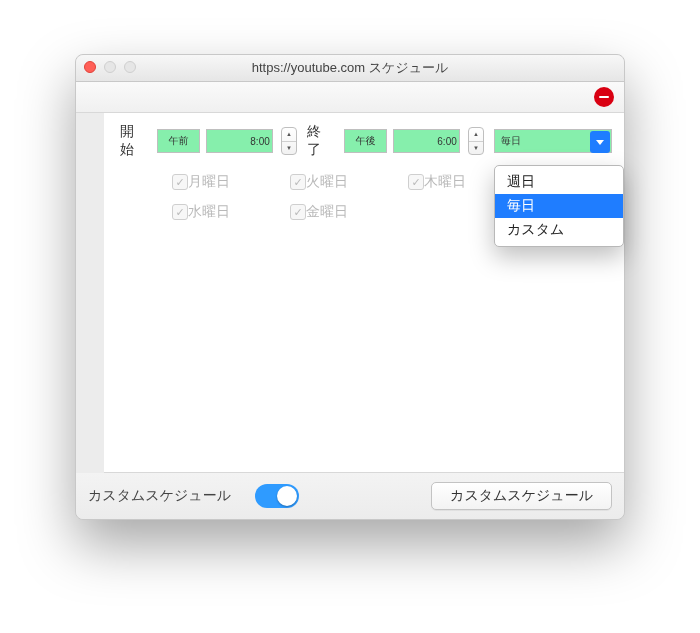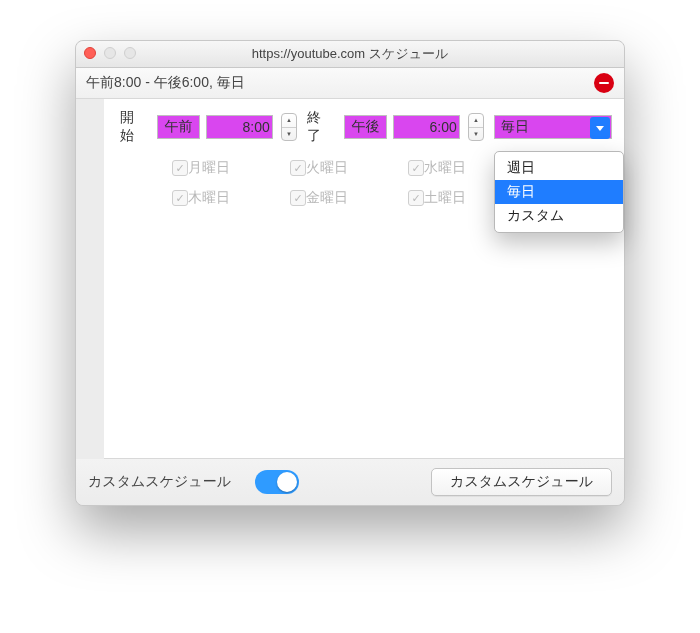--- a/index.html
+++ b/index.html
@@ -7,23 +7,23 @@
     padding: 0;
     width: 700px;
     height: 633px;
     background: #ffffff;
     font-family: -apple-system, "Helvetica Neue", Arial, sans-serif;
     font-size: 13px;
     color: #222;
   }
   .backdrop {
     width: 700px;
-    height: 633px;
-    display: flex;
-    align-items: flex-start;
+    height: 520px;
+    display: flex;
+    align-items: flex-end;
     justify-content: center;
     padding-top: 40px;
     box-sizing: border-box;
   }
   .window {
     width: 548px;
     background: #ececec;
     border: 1px solid #c8c8c8;
     border-radius: 8px;
     box-shadow: 0 25px 55px rgba(0,0,0,0.35);
@@ -99,25 +99,25 @@
     display: flex;
     align-items: center;
     gap: 6px;
     font-size: 14px;
     color: #333;
   }
   .lbl { padding: 0 4px; }
   .ampm-box, .time-box, .freq-box {
     height: 24px;
     border: 1px solid #bfbfbf;
-    background: #d946ef;
+    background: #86efac;
     display: flex;
     align-items: center;
     box-sizing: border-box;
-    font-size: 14px;
+    font-size: 10px;
   }
   .ampm-box { width: 46px; justify-content:center;}
   .time-box { width: 70px; position:relative;}
   .time-box .tval { flex:1; text-align:right; padding-right:2px;}
   .stepper {
     width: 15px;
     height: 26px;
     margin-left: 2px;
     border: 1px solid #bfbfbf;
     border-radius: 4px;
@@ -241,21 +241,20 @@
     <div class="titlebar">
       <div class="traffic">
         <div class="dot dot-close"></div>
         <div class="dot dot-min"></div>
         <div class="dot dot-max"></div>
       </div>
       <div class="title">https://youtube.com スケジュール</div>
     </div>
 
     <div class="summary">
-      <span>午前8:00 - 午後6:00, 毎日</span>
       <span class="spacer"></span>
       <div class="remove-badge"></div>
     </div>
 
     <div class="form-area">
       <div class="row-time">
         <span class="lbl">開始</span>
         <div class="ampm-box">
             <span>午前</span>
           </div>
@@ -296,33 +295,29 @@
         <div class="day">
             <div class="cb"></div>
             <span>月曜日</span>
           </div>
         <div class="day">
             <div class="cb"></div>
             <span>火曜日</span>
           </div>
         <div class="day">
             <div class="cb"></div>
+            <span>木曜日</span>
+          </div>
+        <div class="day">
+            <div class="cb"></div>
             <span>水曜日</span>
           </div>
         <div class="day">
             <div class="cb"></div>
-            <span>木曜日</span>
-          </div>
-        <div class="day">
-            <div class="cb"></div>
             <span>金曜日</span>
-          </div>
-        <div class="day">
-            <div class="cb"></div>
-            <span>土曜日</span>
           </div>
       </div>
     </div>
 
     <div class="footer">
       <span>カスタムスケジュール</span>
       <div class="toggle"></div>
       <span class="spacer"></span>
       <div class="add-btn">
           <span>カスタムスケジュール</span>

